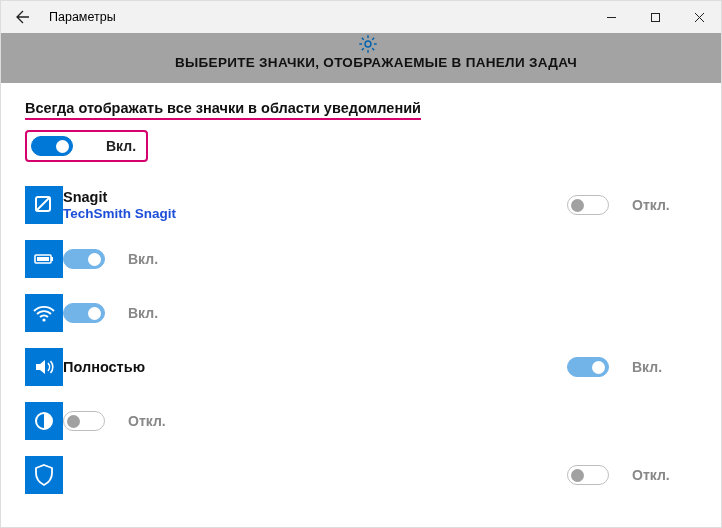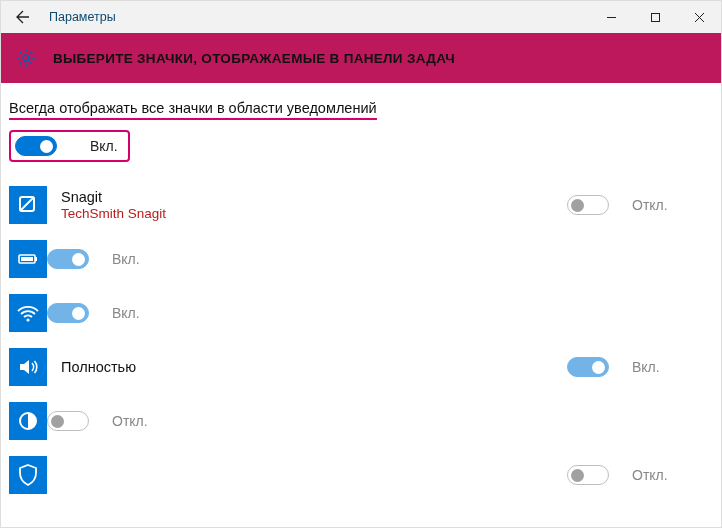--- a/index.html
+++ b/index.html
@@ -10,34 +10,35 @@
     border: 1px solid #ddd;
   }
   .titlebar {
     height: 32px; background: #f2f2f2;
     display: flex; align-items: center; padding-left: 8px;
   }
   .back-btn {
     width: 28px; height: 28px; display: flex; align-items: center; justify-content: center;
     font-size: 16px; cursor: pointer;
   }
-  .title { font-size: 12.5px; margin-left: 12px; color: #0c4a6e; }
+  .title { font-size: 12.5px; margin-left: 12px; color: #000000; }
   .winbtns { margin-left: auto; display: flex; }
   .winbtn { width: 44px; height: 32px; display:flex; align-items:center; justify-content:center; font-size:13px; cursor:pointer; }
   .winbtn svg { display:block; }
 
   .header {
-    height: 50px; background: #be185d;
+    height: 50px; background: #a3a3a3;
     display: flex; align-items: center; padding-left: 14px;
     border-bottom: 0;
+    flex-direction: column;
   }
   .gear { width: 22px; height: 22px; stroke:#0063b1; fill:none; stroke-width:1.6; }
   .page-title { font-size: 13.5px; font-weight: 600; letter-spacing: .3px; margin-left: 16px; color:#111; }
 
-  .content { padding: 16px 24px 0 8px; }
+  .content { padding: 16px 24px 0 24px; font-weight: bold; }
 
   .master-label {
     font-size: 14.5px; color:#111;
     border-bottom: 2px solid #d3006e;
     display: inline-block; padding-bottom: 2px;
   }
   .master-row { margin-top: 10px; display:flex; align-items:center; }
   .master-box {
     border: 2px solid #d3006e; border-radius: 4px;
     padding: 4px 10px 4px 4px; display:inline-flex; align-items:center; gap:10px;
@@ -60,23 +61,23 @@
 
   .list { margin-top: 18px; }
   .row {
     display:flex; align-items:center; padding: 6px 0 10px 0;
   }
   .app-icon {
     width: 38px; height: 38px; background:#0078d7;
     display:flex; align-items:center; justify-content:center; flex-shrink:0;
   }
   .app-icon svg { fill:#fff; }
-  .app-text { margin-left: 14px; flex: 1; min-width:0; }
+  .app-text { flex: 1; min-width:0; }
   .app-name { font-size: 14.5px; color:#111; }
-  .app-sub  { font-size: 13.5px; color:#b91c1c; margin-top:1px; white-space:nowrap; overflow:hidden; text-overflow:ellipsis; }
+  .app-sub  { font-size: 13.5px; color:#1d4ed8; margin-top:1px; white-space:nowrap; overflow:hidden; text-overflow:ellipsis; }
   .row-toggle { display:flex; align-items:center; width:130px; }
 </style>
 </head>
 <body>
 
 <div class="titlebar">
   <div class="back-btn">
     <svg width="16" height="16" viewBox="0 0 16 16">
         <path d="M8 2 2 8l6 6M2 8h12" stroke="#222" stroke-width="1.3" fill="none"></path>
       </svg>

